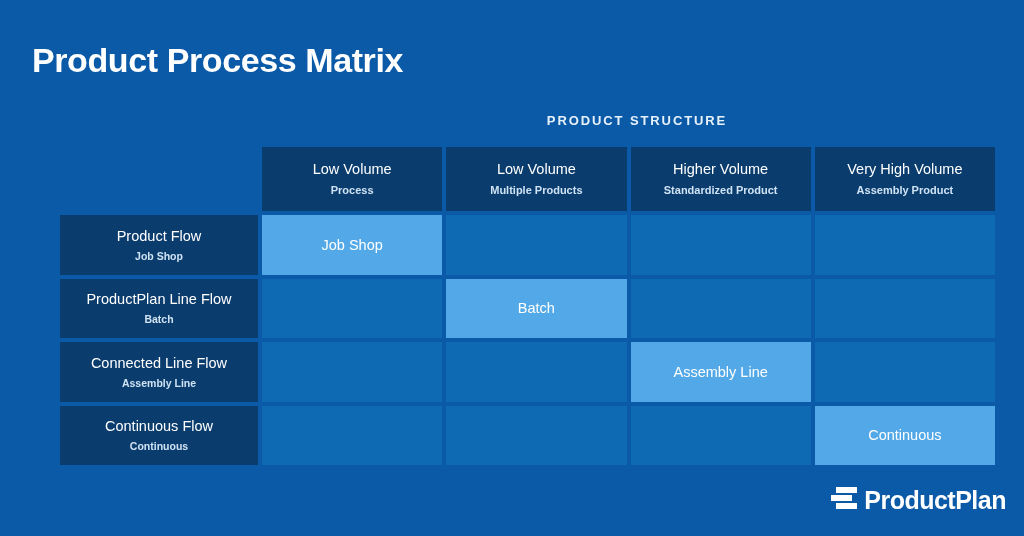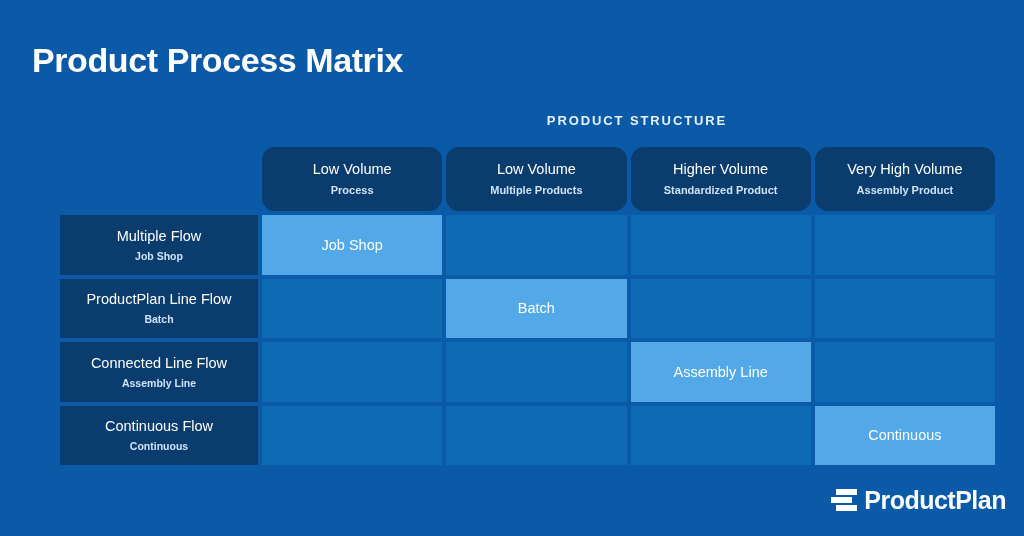--- a/index.html
+++ b/index.html
@@ -87,21 +87,20 @@
     overflow: hidden;
   }
 
   .corner-cell {
     background: transparent;
   }
 
   .col-header {
     background: #0a3c6d;
     padding: 6px 6px;
-    border-radius: 13px;
   }
   .col-header .head-main {
     font-size: 14.5px;
     color: #ffffff;
     line-height: 20px;
     white-space: nowrap;
   }
   .col-header .head-sub {
     font-size: 11px;
     font-weight: bold;
@@ -142,21 +141,21 @@
     line-height: 20px;
     white-space: nowrap;
   }
 
   
   #brand-logo {
     position: absolute;
     right: 30px;
     bottom: 23px;
     display: flex;
-    align-items: center;
+    align-items: flex-start;
     gap: 7px;
   }
   #brand-mark {
     display: block;
     width: 26px;
     height: 22px;
     flex: none;
   }
   #brand-name {
     font-size: 25px;
@@ -192,21 +191,21 @@
       </div>
       <div class="cell col-header">
         <div class="head-main">Higher Volume</div>
         <div class="head-sub">Standardized Product</div>
       </div>
       <div class="cell col-header">
         <div class="head-main">Very High Volume</div>
         <div class="head-sub">Assembly Product</div>
       </div>
       <div class="cell row-header">
-        <div class="head-main">Multiple Flow</div>
+        <div class="head-main">Product Flow</div>
         <div class="head-sub">Job Shop</div>
       </div>
       <div class="cell data-cell highlight">
         <span class="cell-label">Job Shop</span>
       </div>
       <div class="cell data-cell">
         <span class="cell-label"></span>
       </div>
       <div class="cell data-cell">
         <span class="cell-label"></span>

